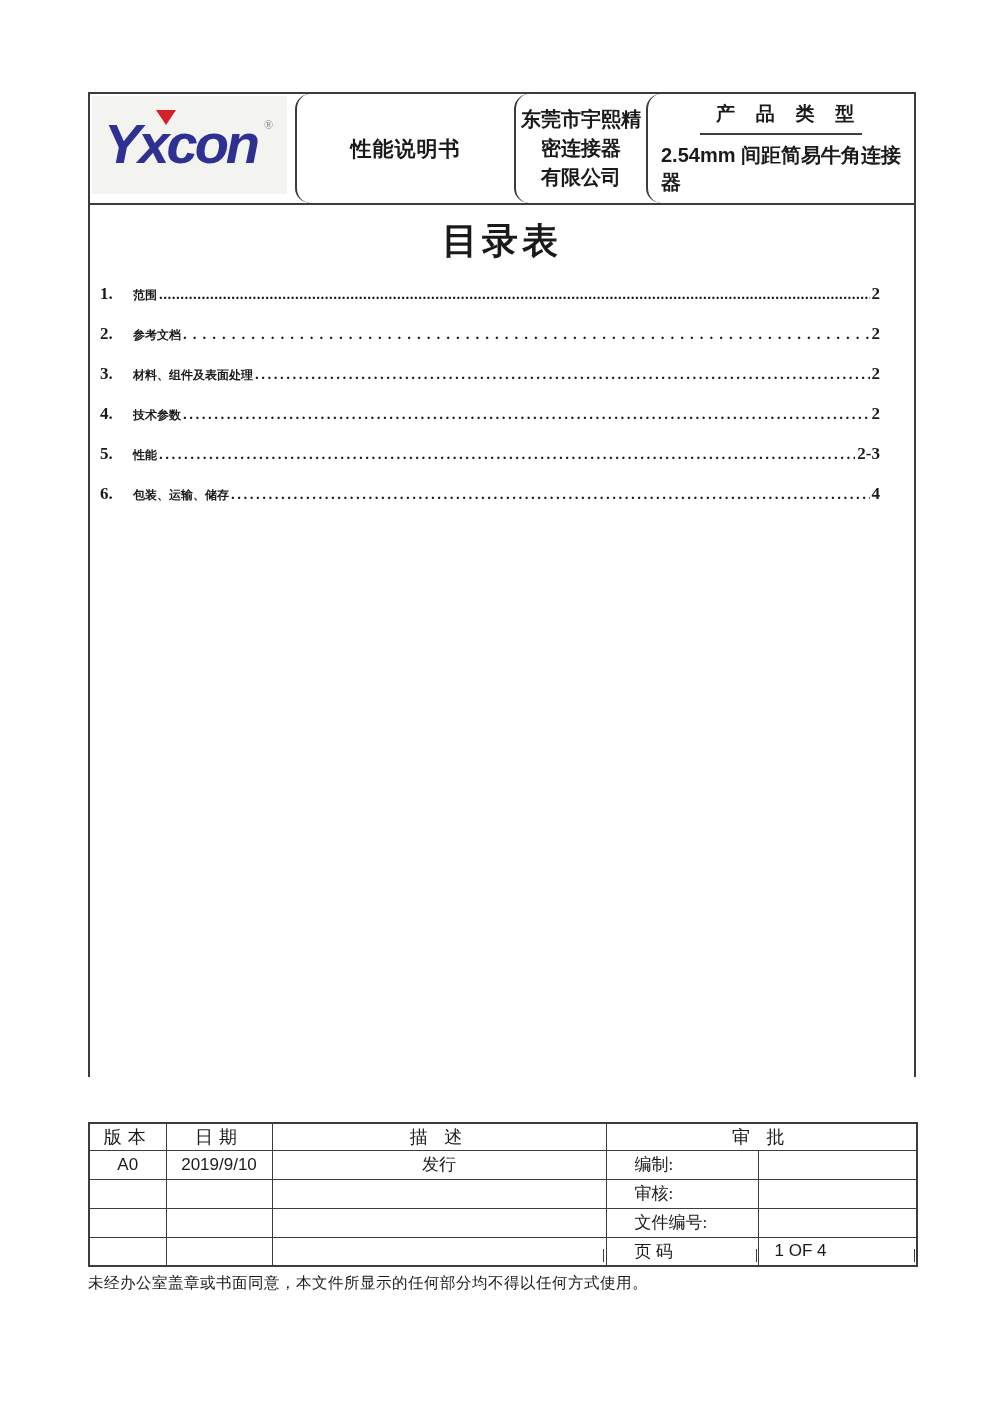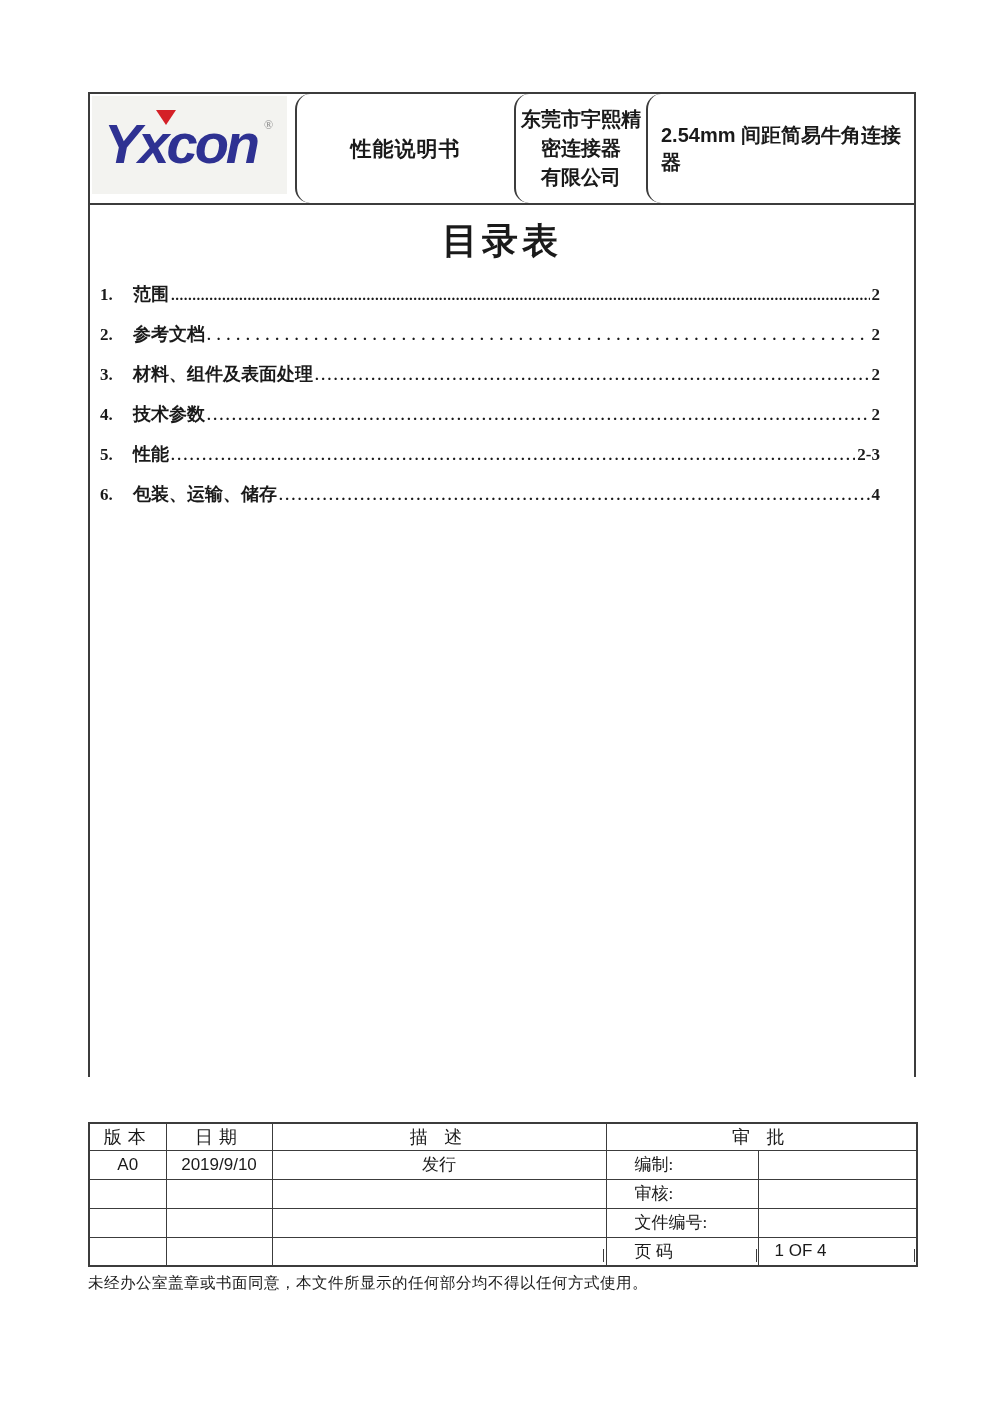--- a/index.html
+++ b/index.html
@@ -68,21 +68,21 @@
     overflow:hidden;
   }
   .toc-title {
     margin-top:12px;
     text-align:center;
     font-weight:bold; font-size:36px; letter-spacing:4px;
   }
   .toc-list { margin-top:8px; padding-right:34px; }
   .toc-row { display:flex; align-items:baseline; height:40px; line-height:40px; }
   .toc-num   { width:43px; padding-left:10px; font-weight:bold; font-size:17px; }
-  .toc-label { font-weight:bold; font-size:18px; white-space:nowrap; }
+  .toc-label { font-weight:bold; font-size:12px; white-space:nowrap; }
   .toc-leader {
     flex:1; overflow:hidden; white-space:nowrap;
     font-weight:bold; font-size:15px;
     letter-spacing:2.5px; margin:0 2px;
   }
   .toc-leader.dense  { letter-spacing:0.5px; }
   .toc-leader.sparse { letter-spacing:6px; }
   .toc-page { font-weight:bold; font-size:17px; white-space:nowrap; }
 
   
@@ -122,20 +122,21 @@
           <span class="logo-tri"></span>
           <span class="logo-reg">®</span>
         </div>
       </div>
       <div class="header-cell doctype-cell">性能说明书</div>
       <div class="header-cell company-cell">
         <div>东莞市宇熙精密连接器</div>
         <div>有限公司</div>
       </div>
       <div class="header-cell product-cell">
+        <div class="product-top">产 品 类 型</div>
         <div class="product-bottom">2.54mm 间距简易牛角连接器</div>
       </div>
     </div>
 
     <div class="body-box">
       <div class="toc-title">目录表</div>
       <div class="toc-list">
         <div class="toc-row">
           <span class="toc-num">1.</span>
           <span class="toc-label">范围</span>

